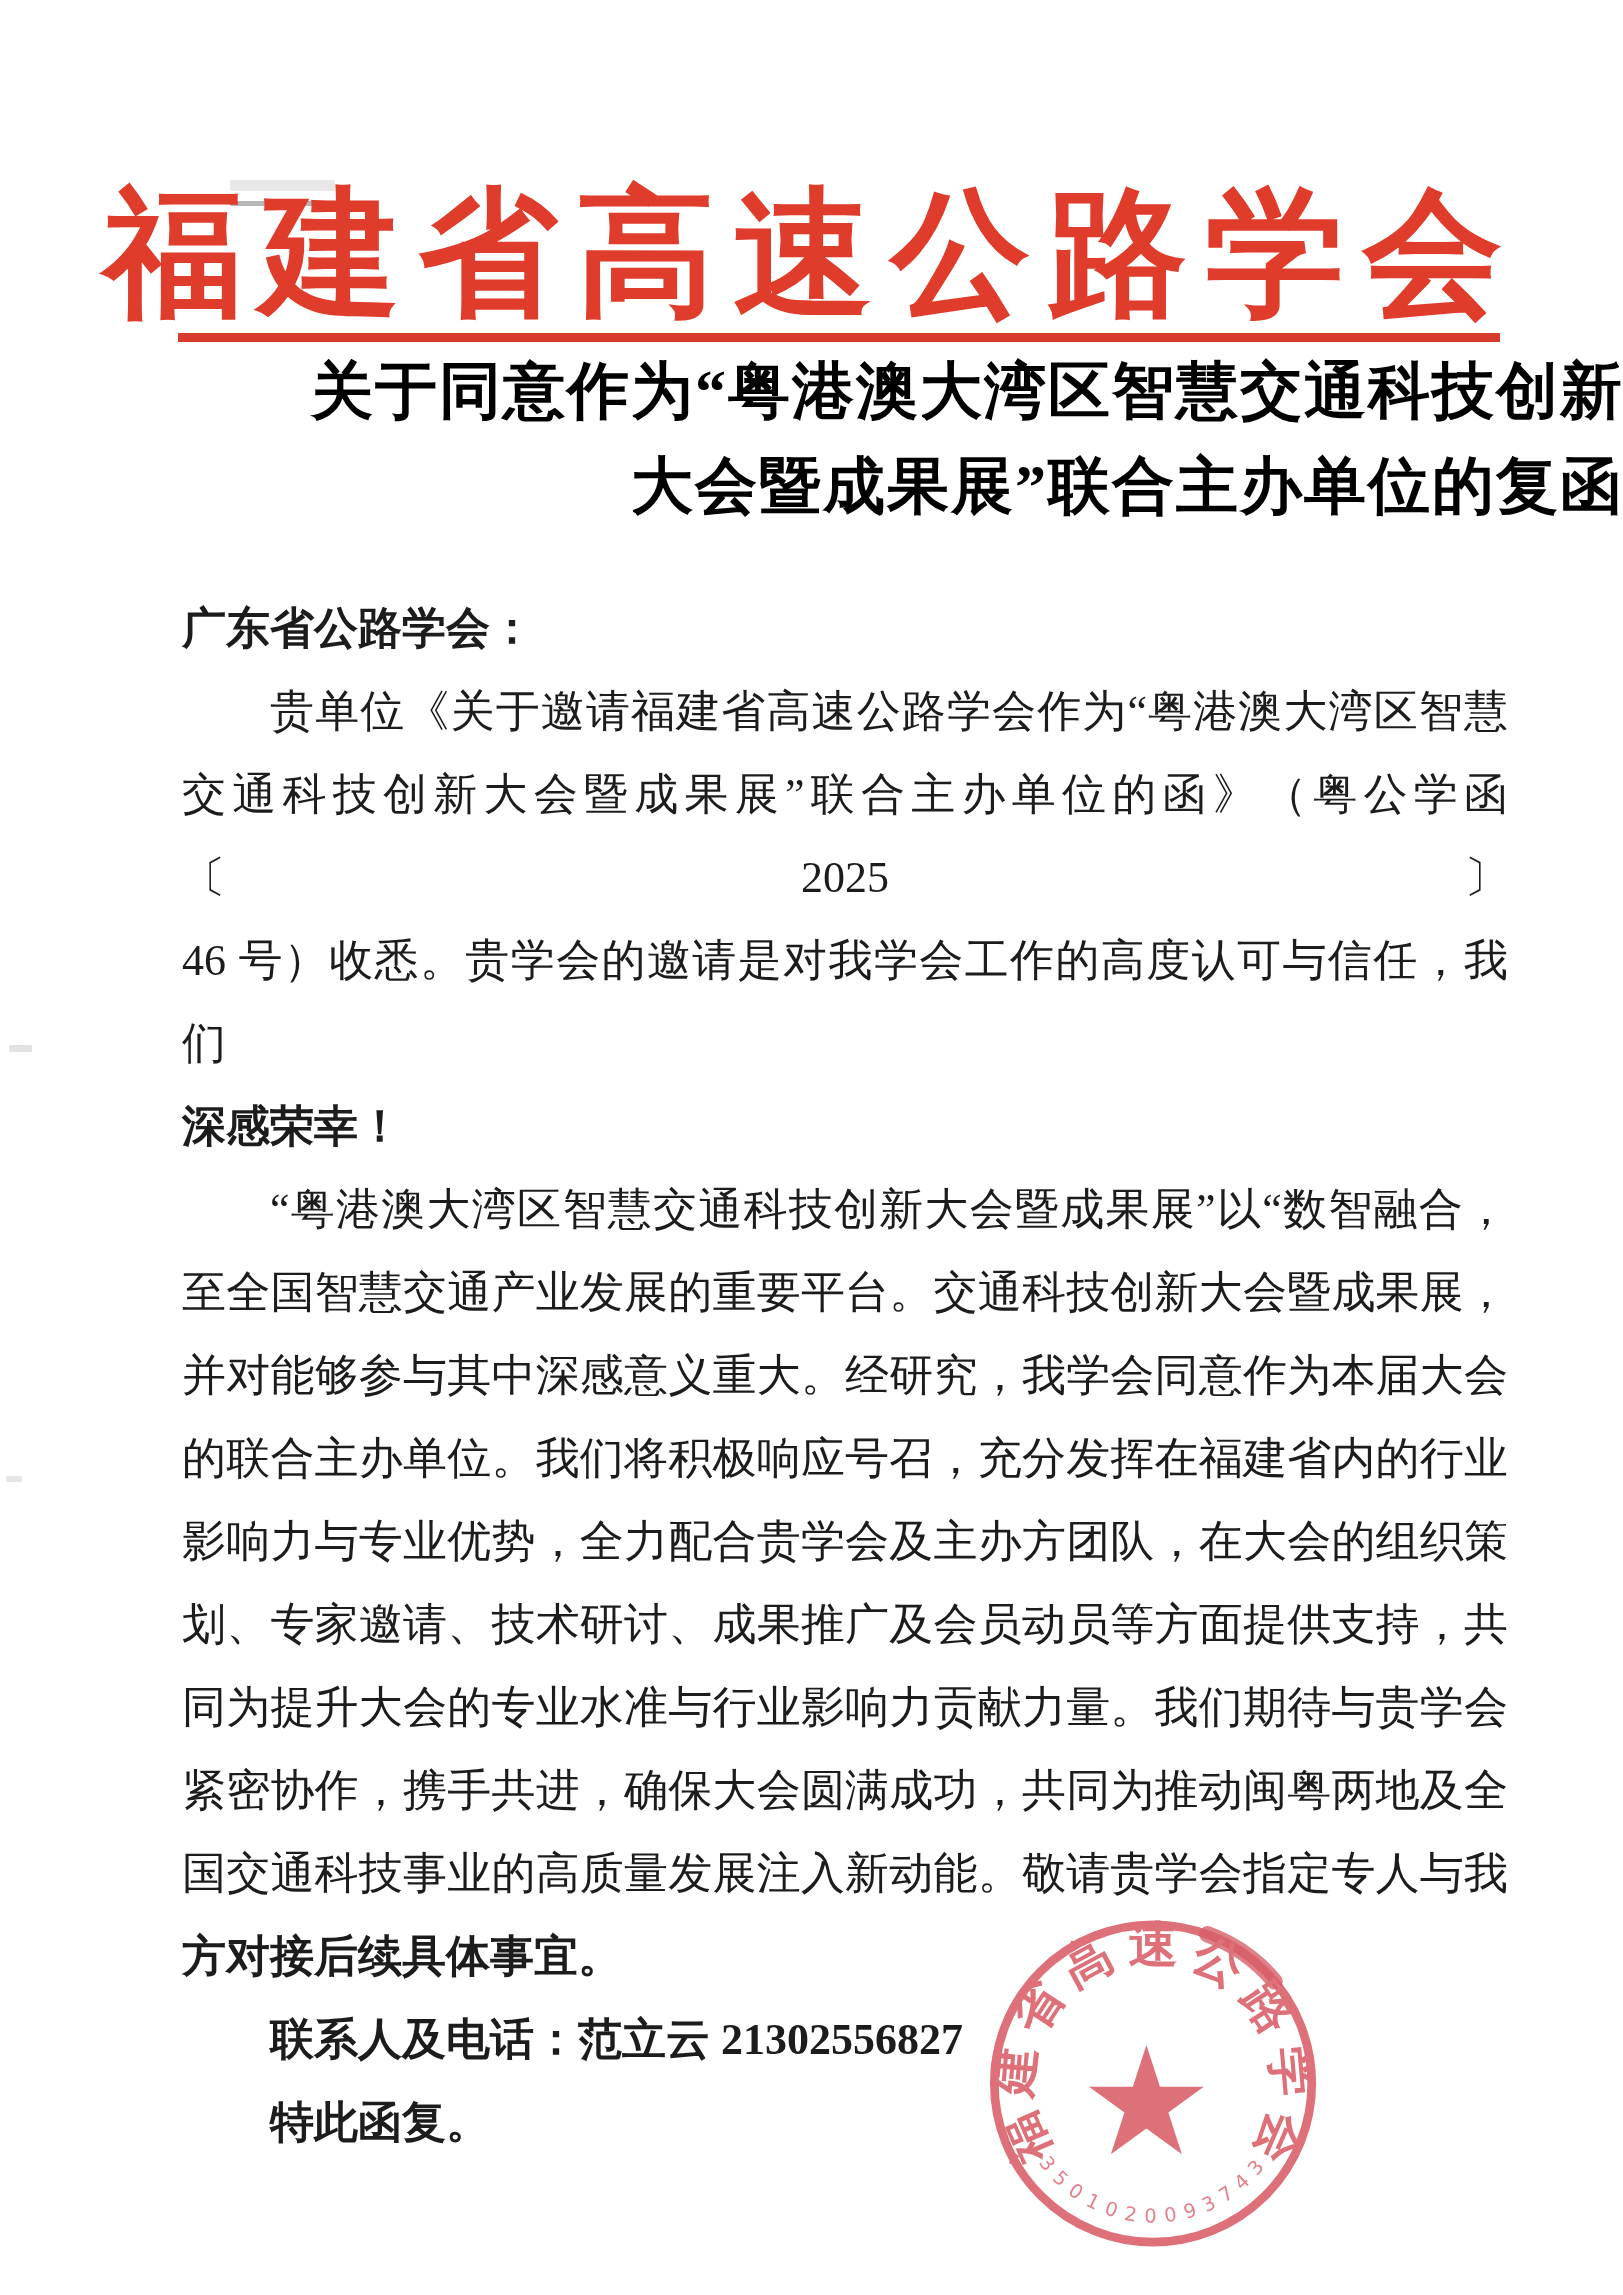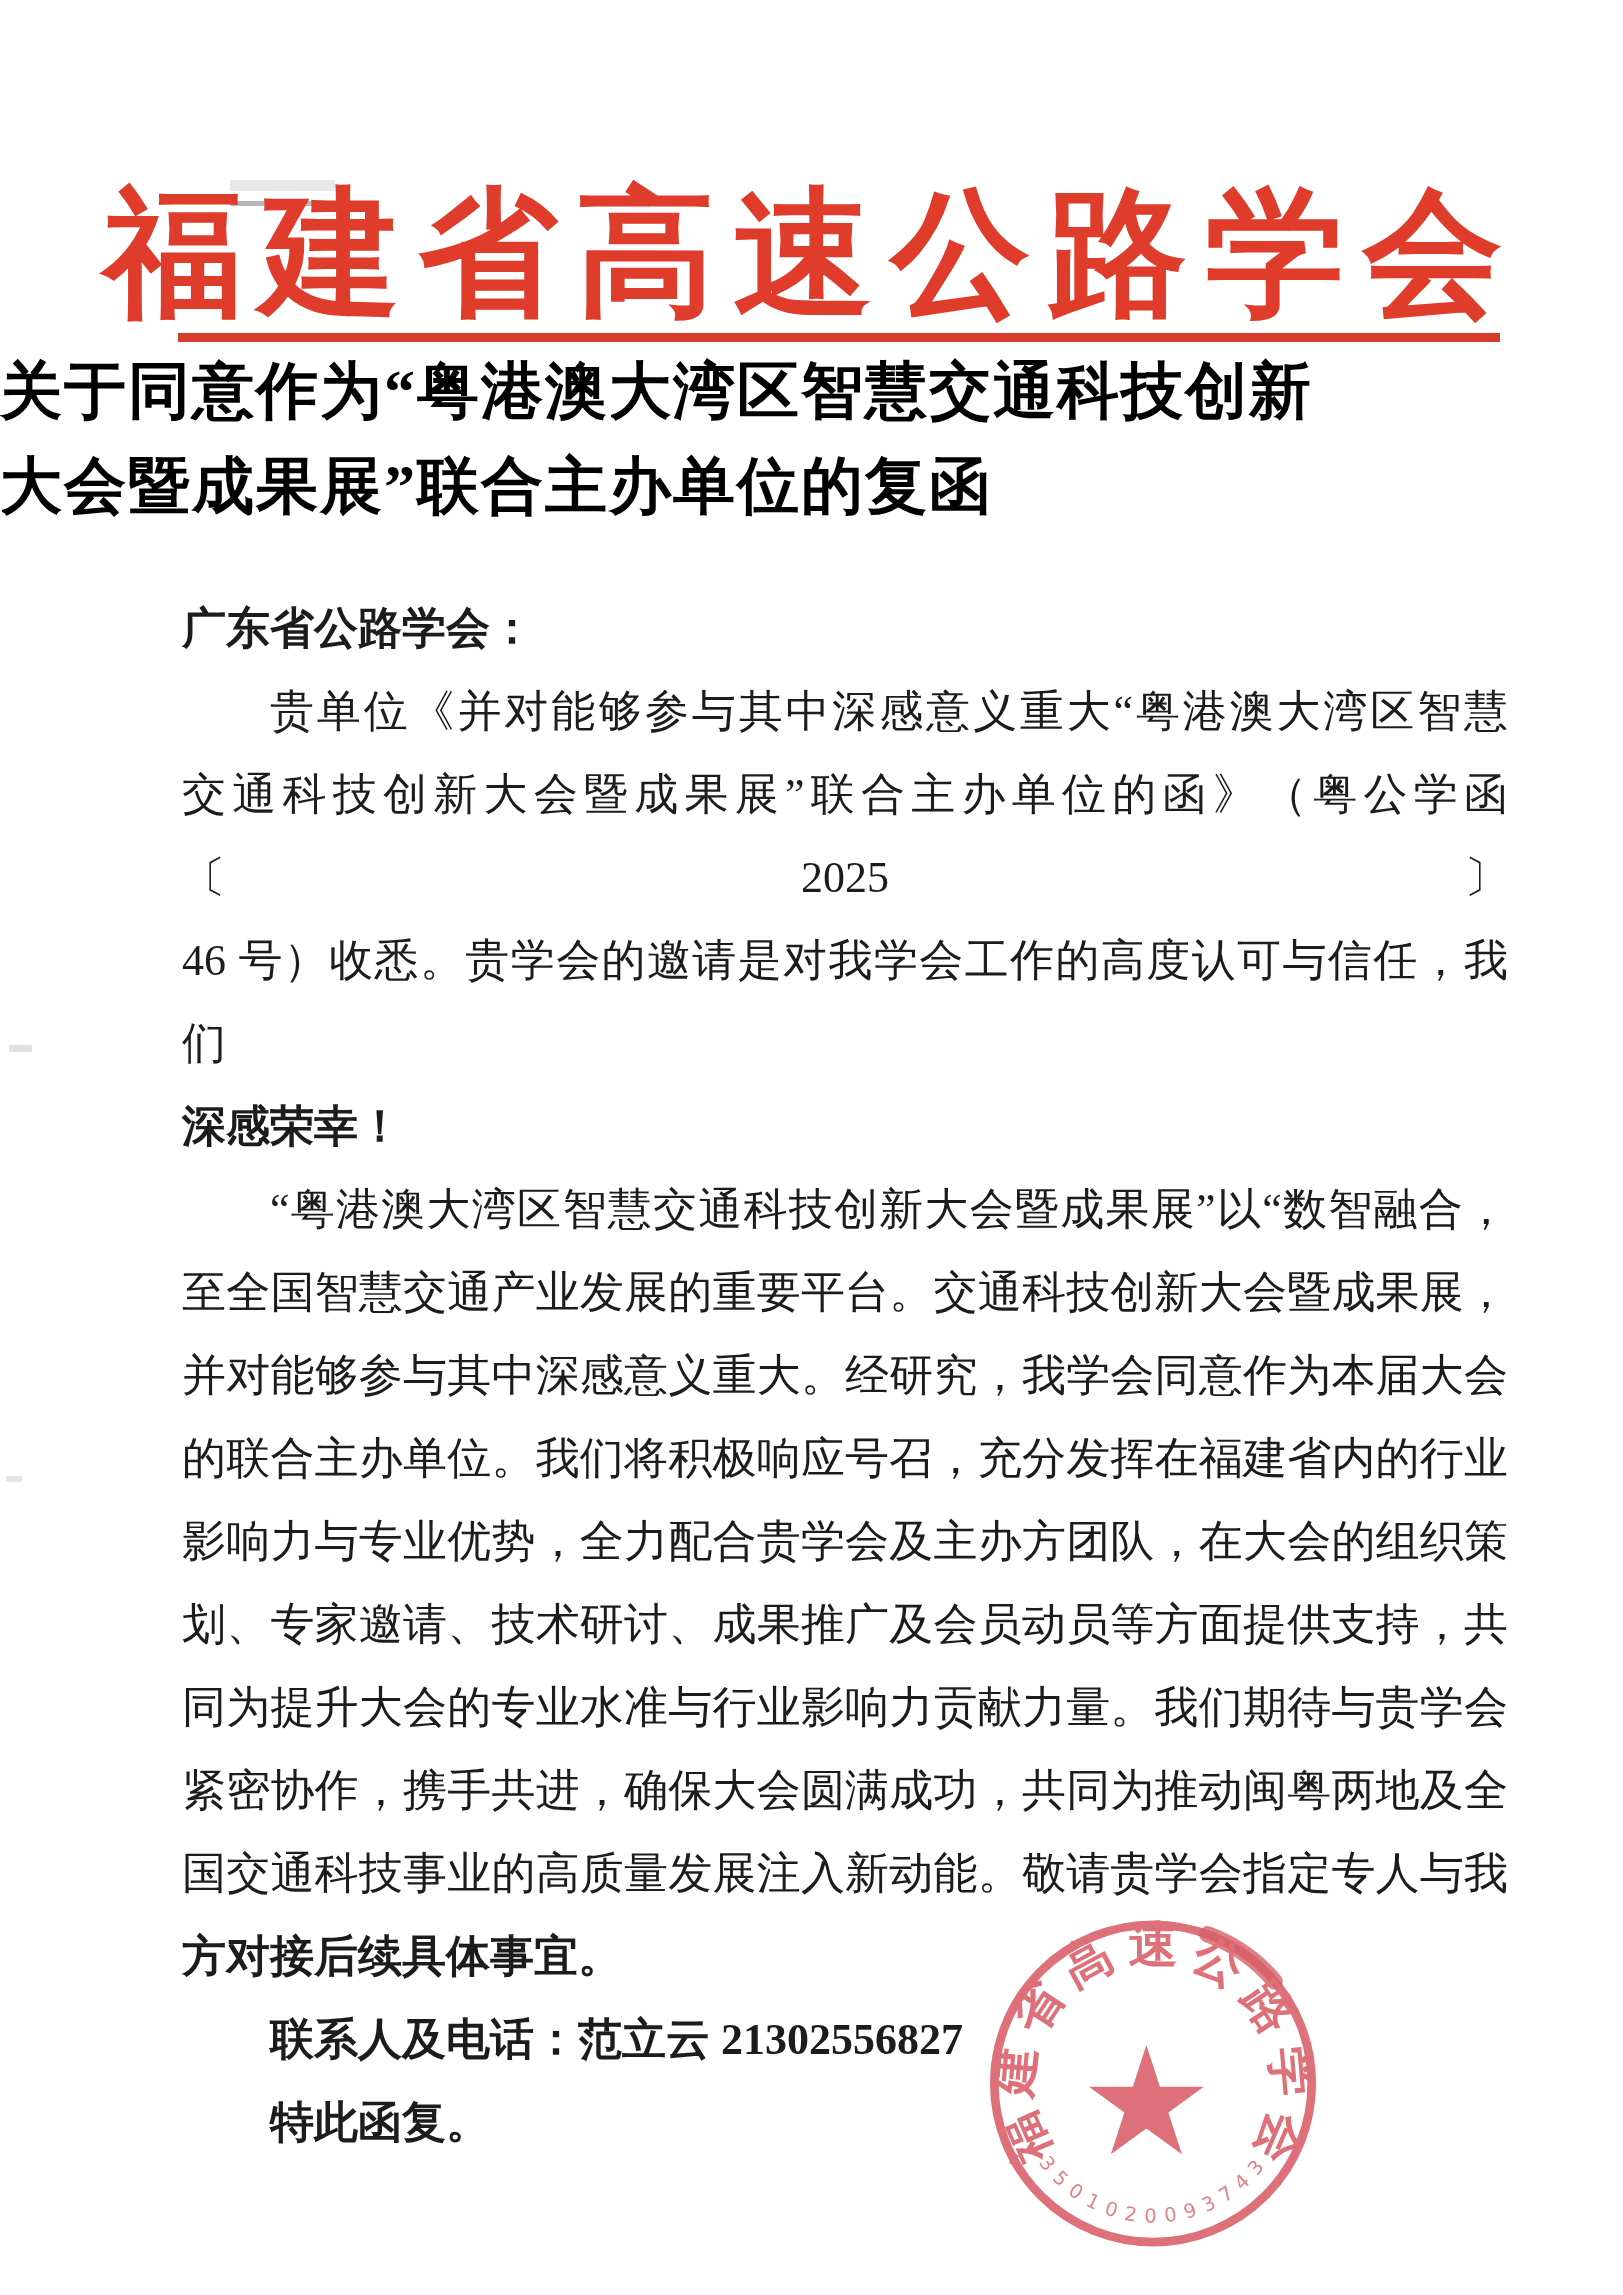--- a/index.html
+++ b/index.html
@@ -28,21 +28,21 @@
   }
 
   .divider {
     position: absolute; left: 178px; top: 333px;
     width: 1322px; height: 8.7px;
     background: #d73b2a;
   }
 
   .doc-title {
     position: absolute; left: 0; top: 344px; width: 100%;
-    text-align: left;
+    text-align: right;
     font-size: 62px; font-weight: bold; line-height: 95px;
     color: #000000;
     letter-spacing: 2px;
   }
 
   .body-col {
     position: absolute; left: 182px; top: 587px; width: 1326px;
     font-size: 44px; line-height: 83px;
     color: #1c1c1c;
     z-index: 3;
@@ -95,21 +95,21 @@
       <text font-size="38" fill="#dd6c76" letter-spacing="5" font-family="DejaVu Sans, sans-serif">
         <textPath href="#codeTextPath" startOffset="8" textLength="520" lengthAdjust="spacing">3501020093743</textPath>
       </text>
     </g>
   </svg>
 </div>
 
 <div class="body-col">
   <div>
       <div class="line no-justify">广东省公路学会：</div>
-      <div class="line indent">贵单位《并对能够参与其中深感意义重大“粤港澳大湾区智慧</div>
+      <div class="line indent">贵单位《关于邀请福建省高速公路学会作为“粤港澳大湾区智慧</div>
       <div class="line">交通科技创新大会暨成果展”联合主办单位的函》（粤公学函〔2025〕</div>
       <div class="line">46 号）收悉。贵学会的邀请是对我学会工作的高度认可与信任，我们</div>
       <div class="line no-justify">深感荣幸！</div>
       <div class="line indent">“粤港澳大湾区智慧交通科技创新大会暨成果展”以“数智融合，</div>
       <div class="line">至全国智慧交通产业发展的重要平台。交通科技创新大会暨成果展，</div>
       <div class="line">并对能够参与其中深感意义重大。经研究，我学会同意作为本届大会</div>
       <div class="line">的联合主办单位。我们将积极响应号召，充分发挥在福建省内的行业</div>
       <div class="line">影响力与专业优势，全力配合贵学会及主办方团队，在大会的组织策</div>
       <div class="line">划、专家邀请、技术研讨、成果推广及会员动员等方面提供支持，共</div>
       <div class="line">同为提升大会的专业水准与行业影响力贡献力量。我们期待与贵学会</div>

